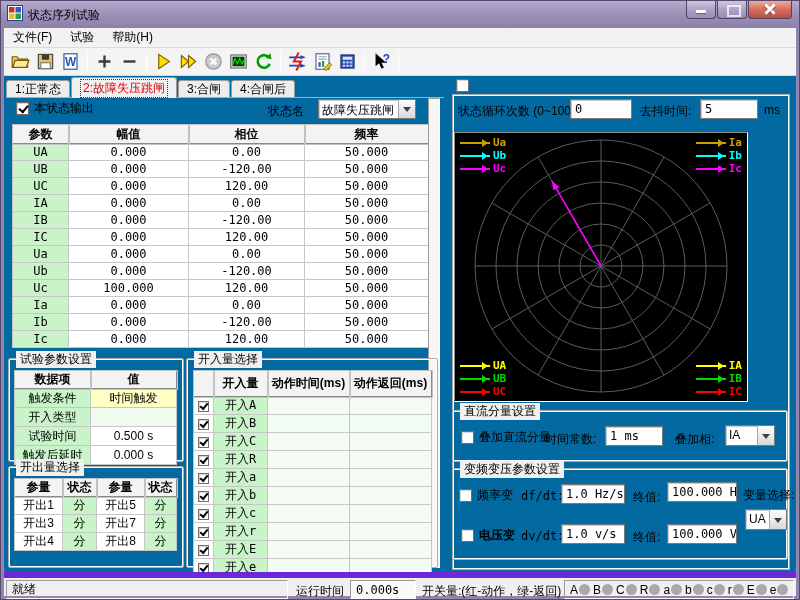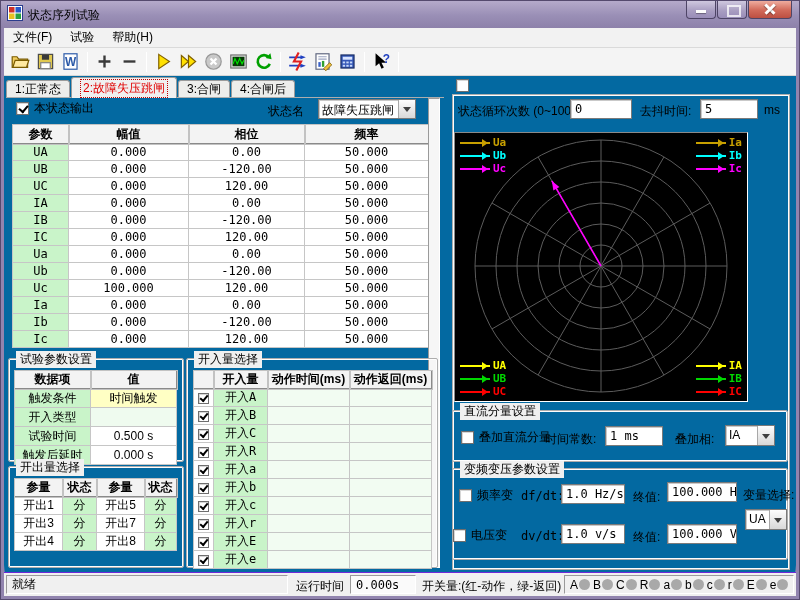--- a/index.html
+++ b/index.html
@@ -78,41 +78,41 @@
   .tp-table td:first-child { background:#C9F4C9; }
   .tp-table tr:nth-child(1) td:last-child { background:#FFFFC4; }
   .tp-table tr:nth-child(2) td:last-child { background:#EFFBEF; }
 
   .out-table { position:absolute; left:5px; top:11px; width:162px; }
   .out-table th { height:16px; }
   .out-table td { height:17px; }
   .out-table td:nth-child(even) { background:#C9F4C9; }
 
   .in-table { position:absolute; left:6px; top:11px; width:238px; }
-  .in-table th { height:18px; }
+  .in-table th { height:26px; }
   .in-table td { height:16px; }
   .in-table td.name { background:#C9F4C9; font-family:"DejaVu Sans Mono",monospace; }
   .in-table td.val { background:#F2FCF2; }
   .in-table td.cbc { background:#fff; }
   .in-table td.cbc .cb { width:11px; height:11px; }
   .in-table td.cbc .cb.checked::after { left:1px; top:1px; width:6px; height:3px; }
 
   
   .rp-box { position:absolute; left:448px; top:66px; width:338px; height:476px; border:1px solid #ADADAD; box-shadow:inset 0 0 0 1px #FDFDFD; }
   .phasor { position:absolute; left:450px; top:104px; width:294px; height:270px; background:#000;
     border:1px solid; border-color:#8A8A8A #FFF #FFF #8A8A8A; }
   .phasor svg.grid { position:absolute; inset:0; }
   .leg { position:absolute; display:flex; align-items:center; gap:3px; font:bold 11px "DejaVu Sans Mono",monospace; }
   .leg .arr { width:30px; height:0; border-top:2px solid currentColor; position:relative; }
   .leg .arr::after { content:""; position:absolute; right:-2px; top:-5px; border:4px solid transparent; border-left:6px solid currentColor; }
   .c-ol { color:#C8A000; } .c-cy { color:#00FFFF; } .c-mg { color:#FF00FF; }
   .c-yl { color:#FFFF00; } .c-gr { color:#00D800; } .c-rd { color:#FF0000; }
 
   
-  .statusbar { position:absolute; left:0; bottom:0; width:100%; height:24px; background:#F0F0F0; border-top:1px solid #6d28d9; }
+  .statusbar { position:absolute; left:0; bottom:0; width:100%; height:24px; background:#F0F0F0; border-top:6px solid #6d28d9; }
   .sseg { position:absolute; top:2px; height:19px; border:1px solid; border-color:#9A9A9A #FFF #FFF #9A9A9A; display:flex; align-items:center; padding:0 5px; }
   .leds { position:absolute; left:560px; top:2px; height:19px; border:1px solid; border-color:#9A9A9A #FFF #FFF #9A9A9A;
     display:flex; align-items:center; gap:3px; padding:0 5px; }
   .led { display:flex; align-items:center; gap:1px; }
   .led-dot { width:11px; height:11px; border-radius:50%; background:#A9A9A9; }
 </style>
 </head>
 <body>
 
 <div class="frame-outline"></div>
@@ -616,21 +616,21 @@
     <div class="cbrow" style="left:6px;top:18px;">
       <span class="cb"></span>
       <span>频率变</span>
     </div>
     <span class="label" style="left:68px;top:20px;font-family:'DejaVu Sans Mono',monospace;">df/dt:</span>
     <div class="field" style="left:108px;top:15px;width:64px;height:20px;">1.0 Hz/s</div>
     <span class="label" style="left:180px;top:20px;">终值:</span>
     <div class="field" style="left:214px;top:13px;width:70px;height:20px;">100.000 Hz</div>
     <span class="label" style="left:290px;top:18px;">变量选择:</span>
 
-    <div class="cbrow" style="left:0;top:58px;">
+    <div class="cbrow" style="left:8px;top:58px;font-weight:bold;">
       <span class="cb"></span>
       <span>电压变</span>
     </div>
     <span class="label" style="left:68px;top:60px;font-family:'DejaVu Sans Mono',monospace;">dv/dt:</span>
     <div class="field" style="left:108px;top:55px;width:64px;height:20px;">1.0 v/s</div>
     <span class="label" style="left:180px;top:60px;">终值:</span>
     <div class="field" style="left:214px;top:55px;width:70px;height:20px;">100.000 V</div>
     <div class="dd" style="left:292px;top:40px;width:42px;height:21px;">
       <span class="dd-text">UA</span>
       <span class="dd-btn"></span>

